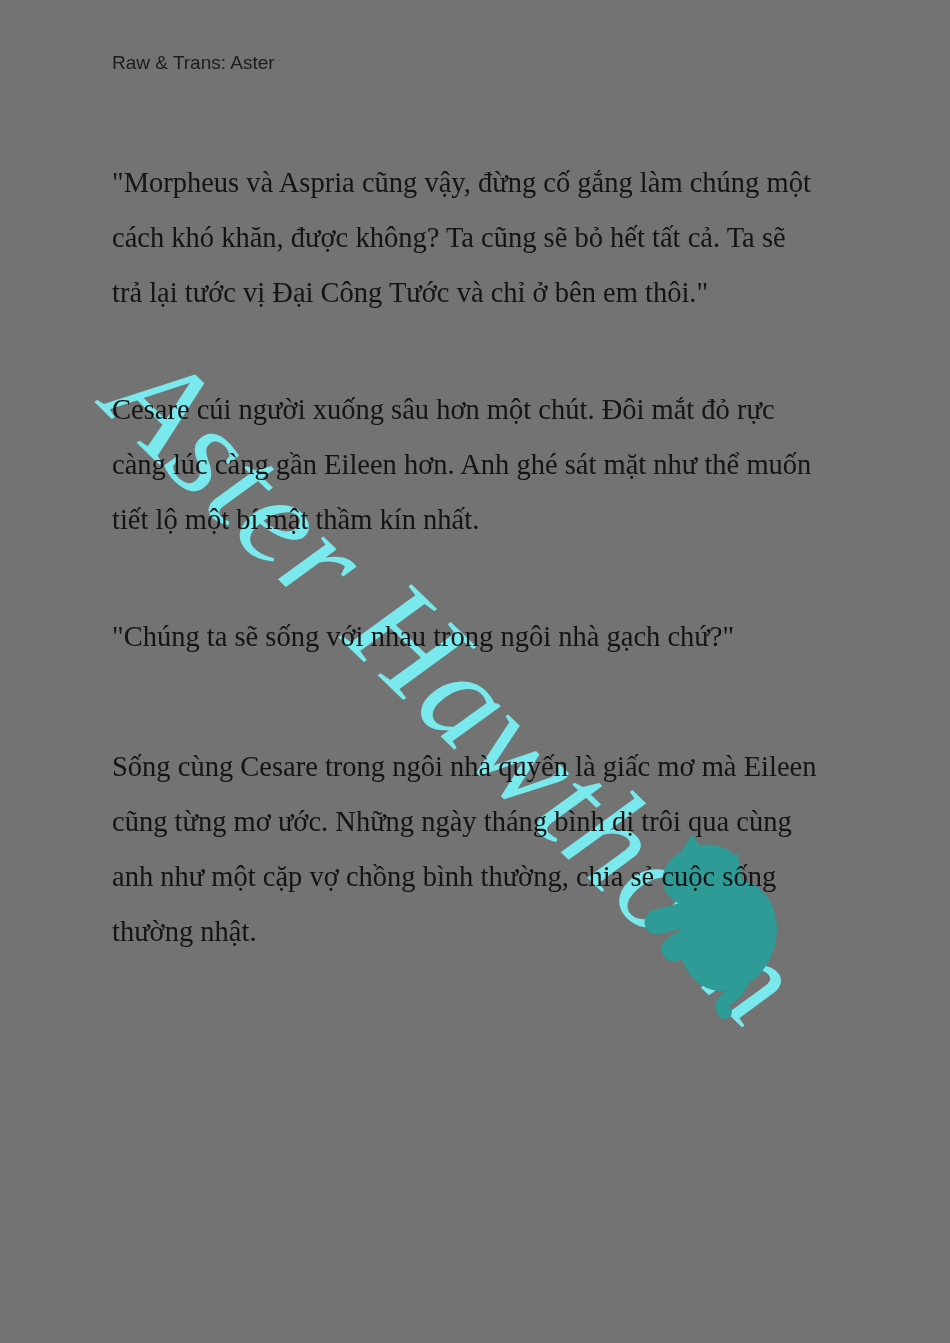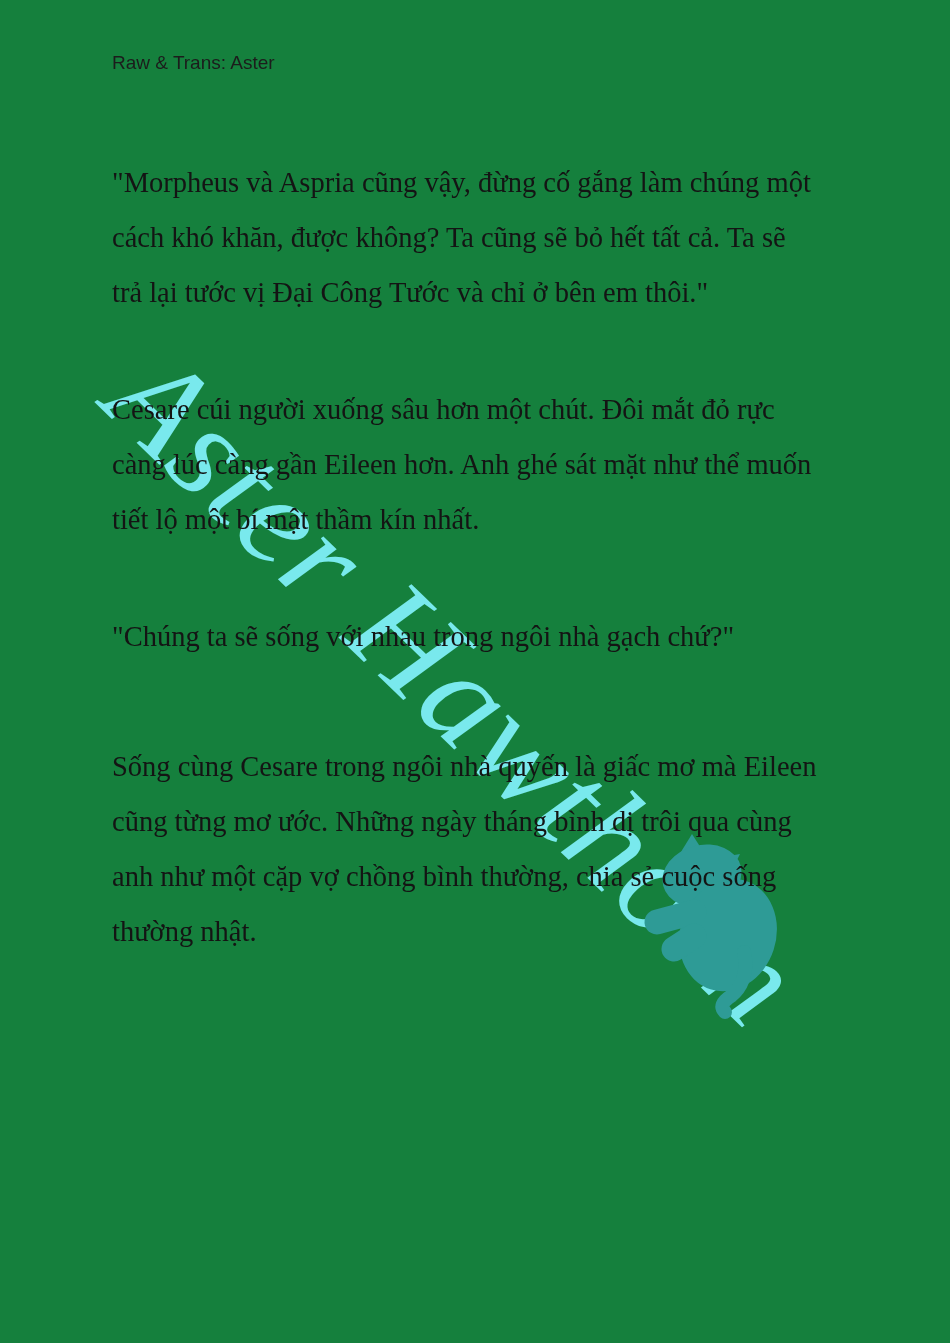--- a/index.html
+++ b/index.html
@@ -1,19 +1,19 @@
 <!DOCTYPE html>
 <html><head>
 <meta charset="utf-8">
 <style>
   html,body { margin:0; padding:0; background:#ffffff; }
   .page {
     position:relative;
     width:950px; height:1343px;
-    background:#15803d;
+    background:#737373;
     overflow:hidden;
     font-family:"Liberation Serif", serif;
   }
   .credit {
     position:absolute;
     top:52px; left:112px;
     font-family:"Liberation Sans", sans-serif;
     font-size:19px;
     color:#1c1c1c;
     z-index:3;

